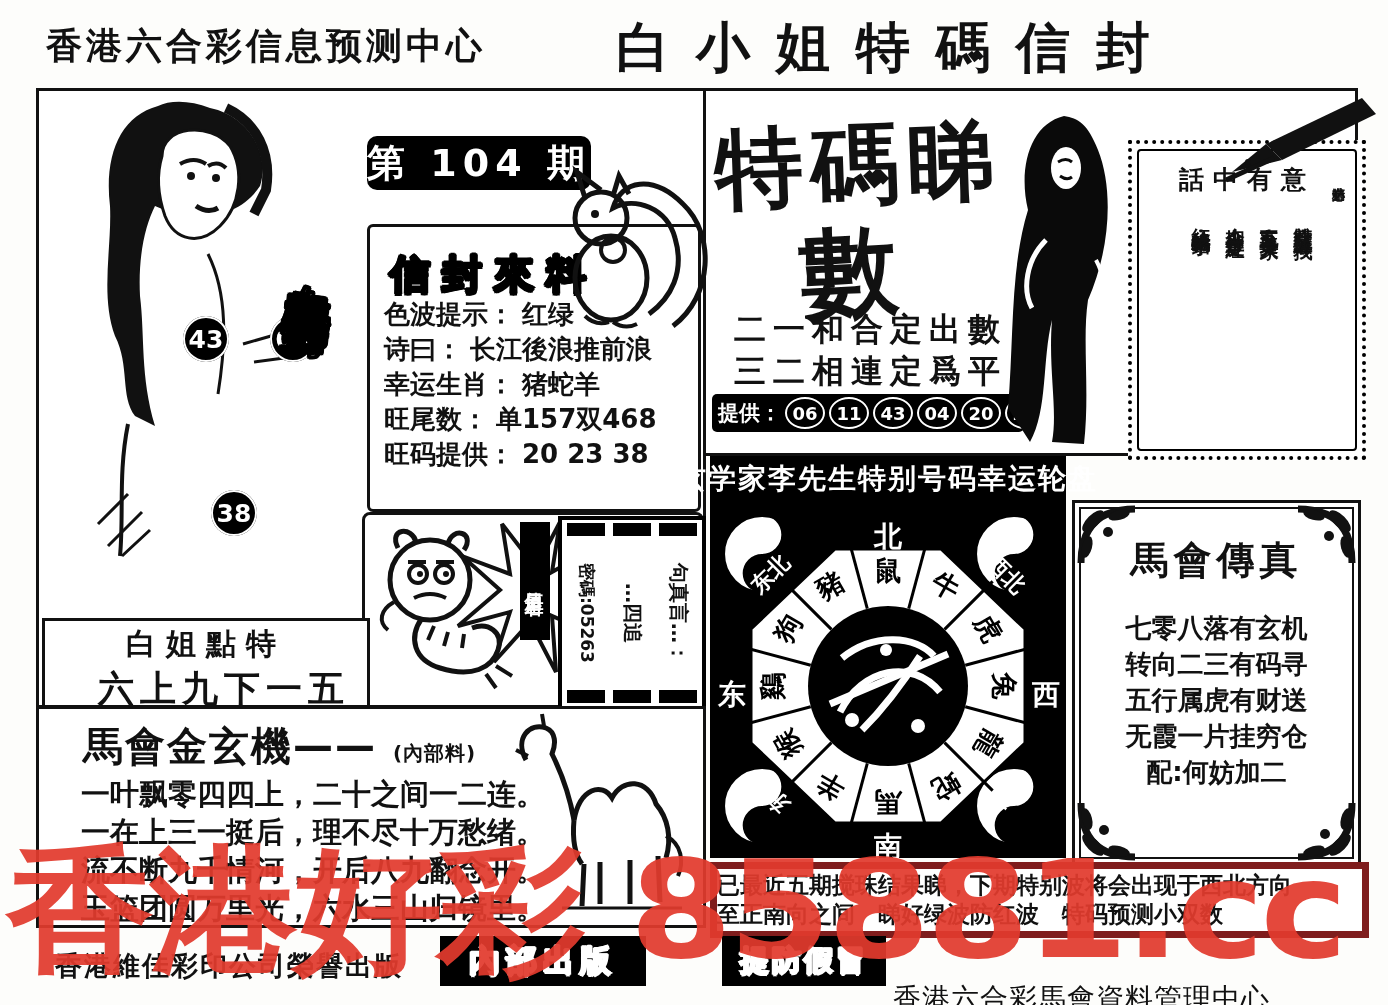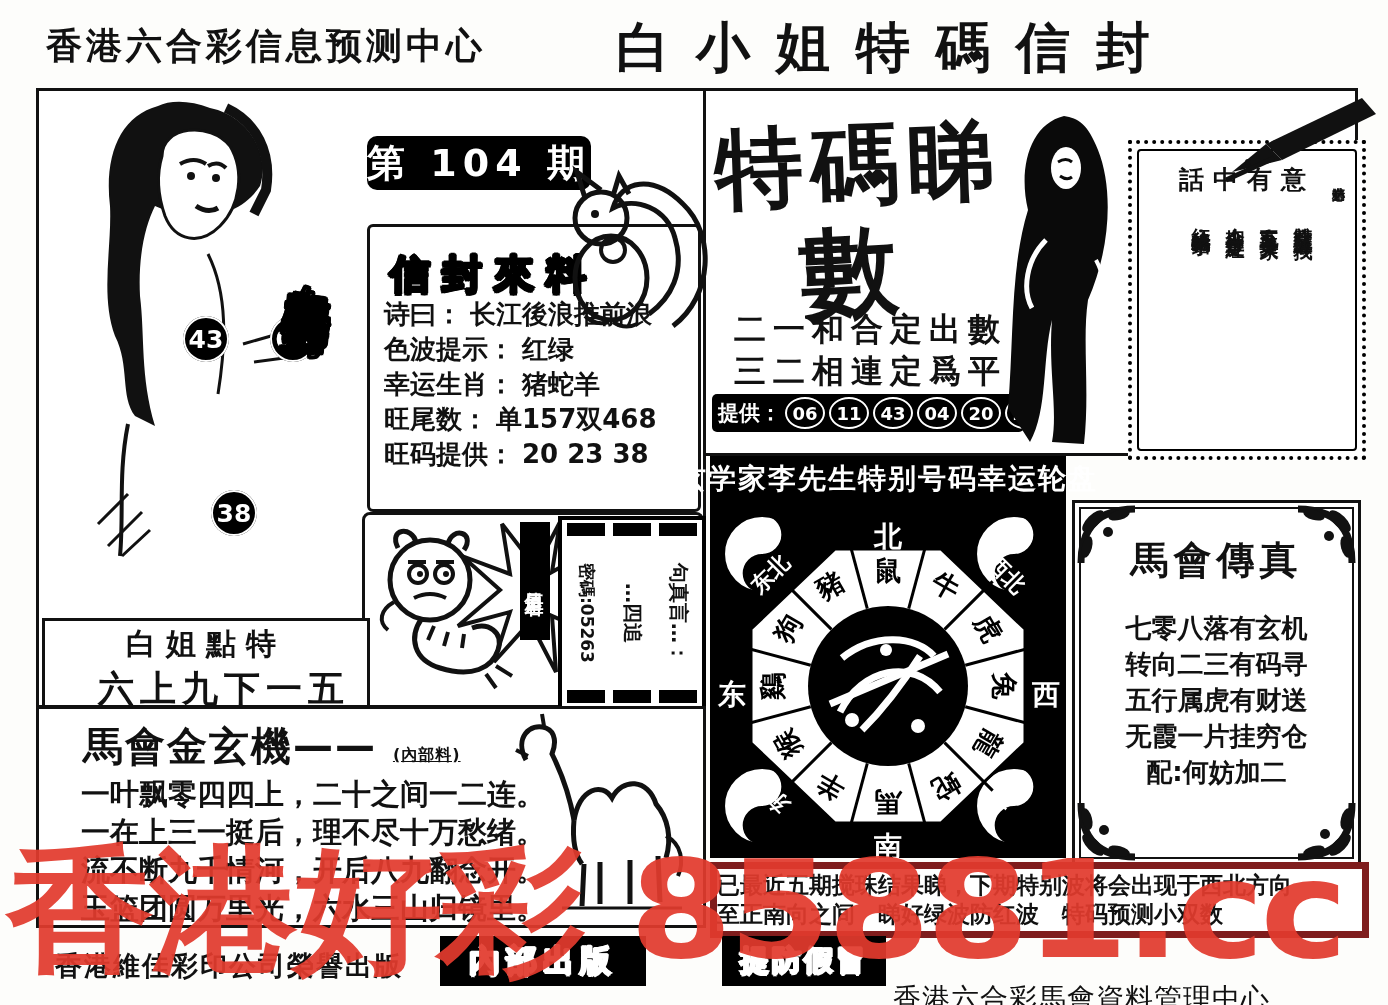--- a/index.html
+++ b/index.html
@@ -42,21 +42,21 @@
   .code-txt{flex:1;writing-mode:vertical-rl;text-orientation:sideways;display:flex;align-items:center;
             justify-content:center;font-weight:800;font-size:20px;white-space:nowrap;overflow:hidden;}
   .code-txt.small{font-size:17px;}
   
   .baijie-box{left:42px;top:618px;width:322px;height:84px;text-align:center;}
   .baijie-title{font-size:30px;font-weight:900;letter-spacing:10px;margin-top:3px;}
   .baijie-line{font-size:36px;font-weight:900;letter-spacing:6px;margin-top:0px;padding-left:36px;}
   
   .jxj-box{left:36px;top:706px;width:664px;height:216px;}
   .jxj-title{position:absolute;left:44px;top:10px;font-size:40px;font-weight:900;letter-spacing:2px;}
-  .jxj-sub{font-size:16px;font-weight:700;letter-spacing:1px;text-decoration:underline;}
+  .jxj-sub{font-size:20px;font-weight:700;letter-spacing:1px;}
   .jxj-lines{position:absolute;left:42px;top:66px;font-size:29px;font-weight:800;line-height:38px;white-space:nowrap;}
   
   .right-box{left:703px;top:88px;width:649px;height:362px;}
   .tema-t1{left:715px;top:106px;font-size:88px;font-weight:900;letter-spacing:8px;transform:rotate(-2deg);}
   .tema-t2{left:800px;top:208px;font-size:98px;font-weight:900;transform:rotate(-3deg);}
   .tema-l1{left:734px;top:308px;font-size:32px;font-weight:900;letter-spacing:7px;}
   .tema-l2{left:734px;top:350px;font-size:32px;font-weight:900;letter-spacing:7px;}
   .provide-bar{left:712px;top:394px;width:300px;height:38px;background:#000;border-radius:5px;
                display:flex;align-items:center;padding:0 6px;gap:4px;}
   .provide-label{color:#fff;font-size:21px;font-weight:700;white-space:nowrap;}
@@ -128,22 +128,22 @@
   <div class="ball" style="left:270px;top:316px;">09</div>
   <div class="ball" style="left:211px;top:490px;">38</div>
 
   <div class="abs v-title otl">白小姐特碼信封</div>
 
   <div class="abs issue-tag">第 104 期</div>
 
   <div class="bx env-box">
     <div class="env-title otl">信封來料</div>
     <div class="env-rows">
+        <div class="env-row"><span class="env-label">色波提示：</span><span class="env-value">红绿</span></div>
         <div class="env-row"><span class="env-label">诗曰：</span><span class="env-value">长江後浪推前浪</span></div>
-        <div class="env-row"><span class="env-label">色波提示：</span><span class="env-value">红绿</span></div>
         <div class="env-row"><span class="env-label">幸运生肖：</span><span class="env-value">猪蛇羊</span></div>
         <div class="env-row"><span class="env-label">旺尾数：</span><span class="env-value">单157双468</span></div>
         <div class="env-row"><span class="env-label">旺码提供：</span><span class="env-value">20 23 38</span></div>
       </div>
   </div>
 
   <svg class="ill" style="left:555px;top:146px;z-index:5;" width="158" height="192" viewBox="0 0 158 192">
     <path d="M118,180 C158,150 160,88 128,58 C98,28 66,34 58,62 C80,50 112,62 120,92
              C130,126 116,152 94,168" fill="none" stroke="#111" stroke-width="5"></path>
     <ellipse cx="56" cy="132" rx="36" ry="42" fill="none" stroke="#111" stroke-width="5"></ellipse>

